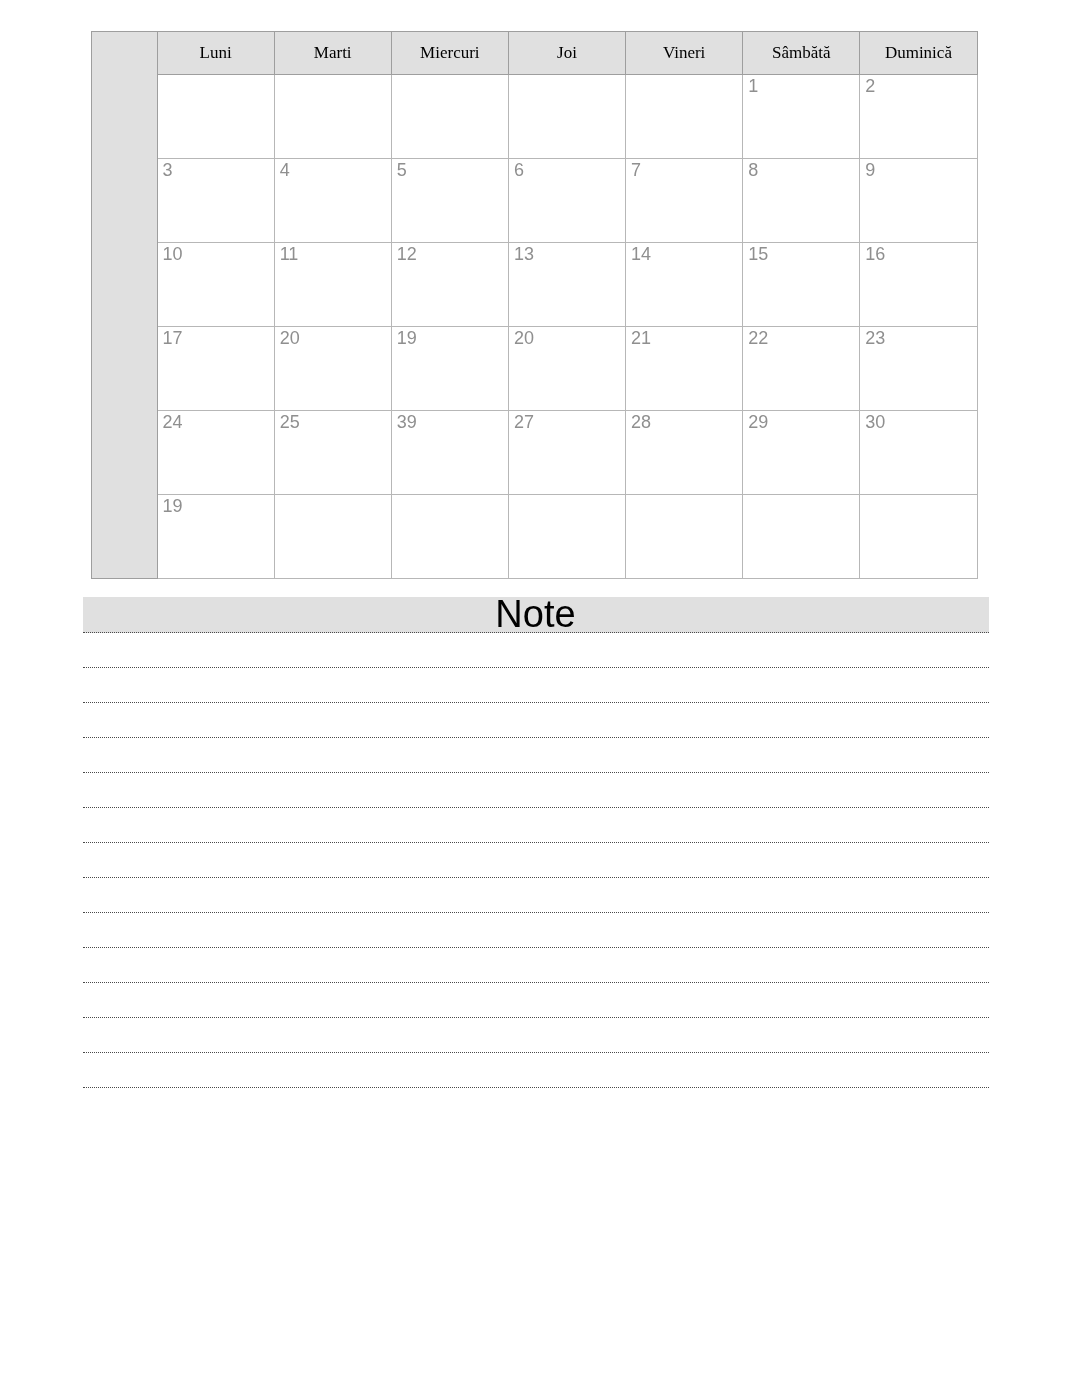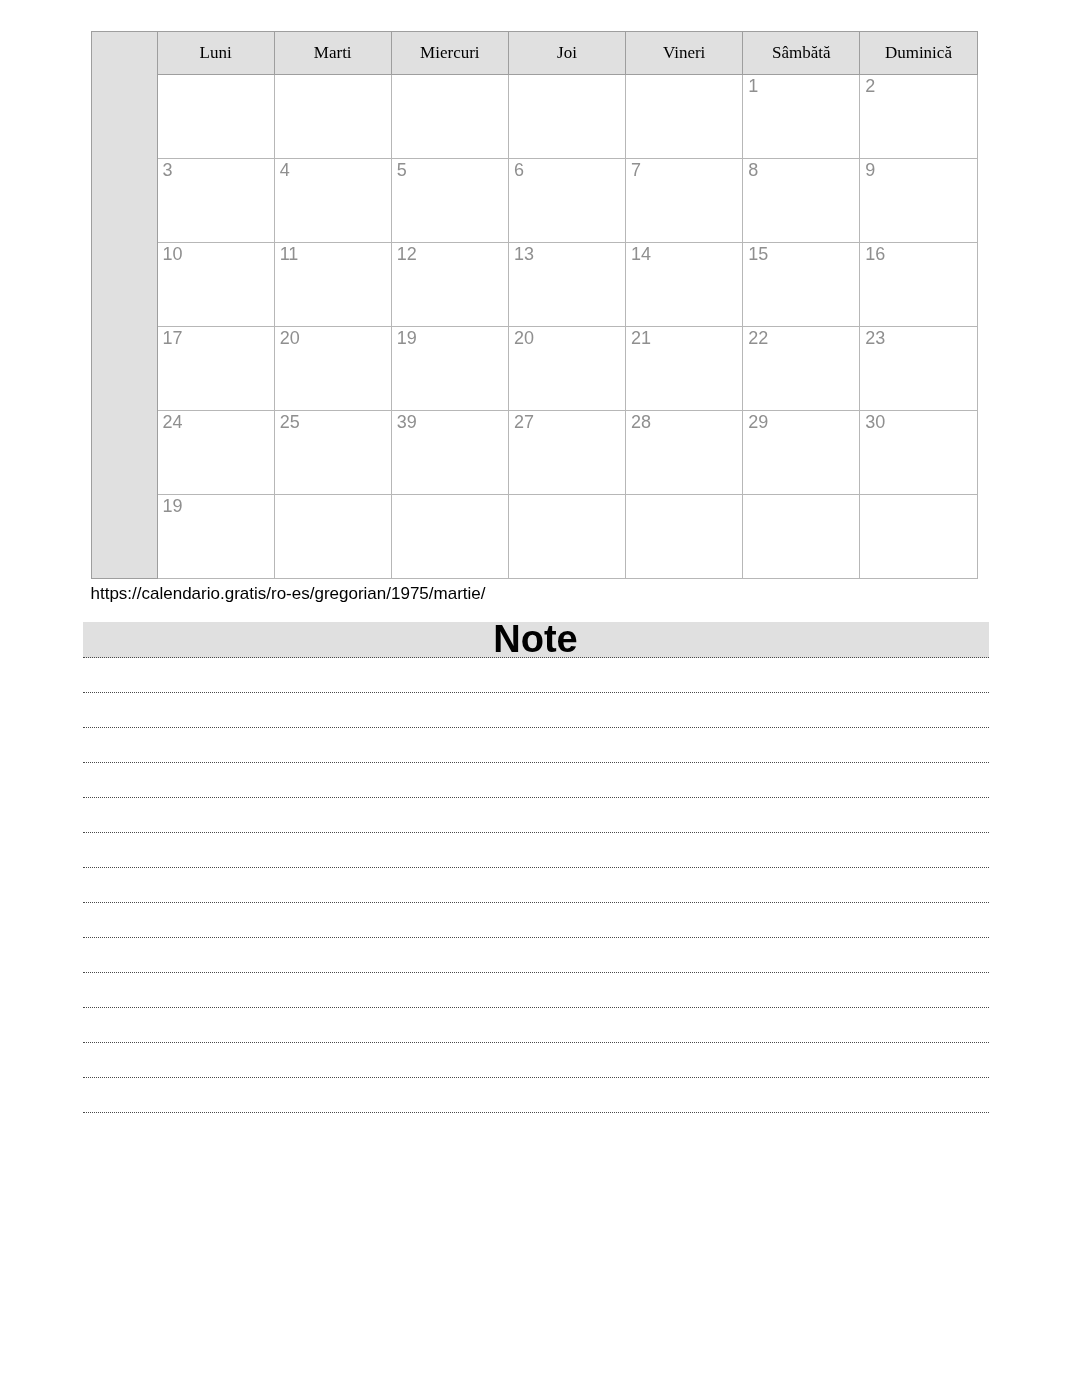--- a/index.html
+++ b/index.html
@@ -71,21 +71,21 @@
   .notes-section{margin-top:18px;}
   .notes-header{
     height:36px;
     background:var(--header_bg);
     border-bottom:1px dotted var(--dotted_line);
     text-align:center;
   }
   .notes-title{
     font-size:38px;
     line-height:35px;
-    font-weight:700;
+    font-weight:400;
     display:inline-block;
   }
   .note-line{
     height:35px;
     border-bottom:1px dotted var(--dotted_line);
   }
 </style>
 </head>
 <body>
 
@@ -156,21 +156,20 @@
             <td class="day"></td>
             <td class="day"></td>
             <td class="day"></td>
             <td class="day"></td>
             <td class="day"></td>
           </tr>
         </tbody>
     </table>
   </div>
 
-  <div class="page-url">https://calendario.gratis/ro-es/gregorian/1975/martie/</div>
 
   <div class="notes-section">
     <div class="notes-header">
       <span class="notes-title">Note</span>
     </div>
     <div>
         <div class="note-line"></div>
         <div class="note-line"></div>
         <div class="note-line"></div>
         <div class="note-line"></div>

